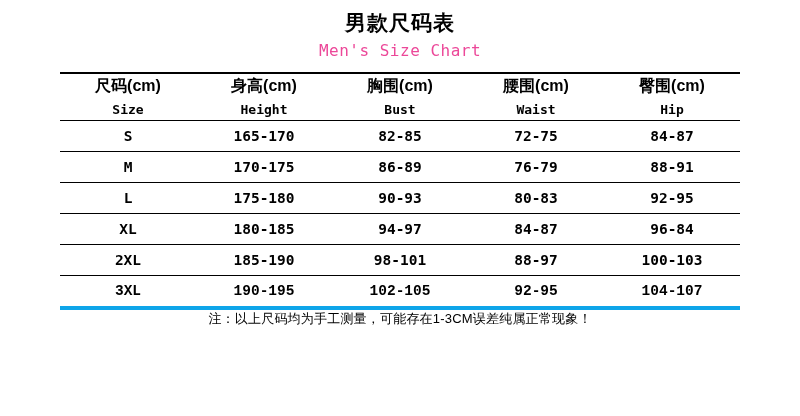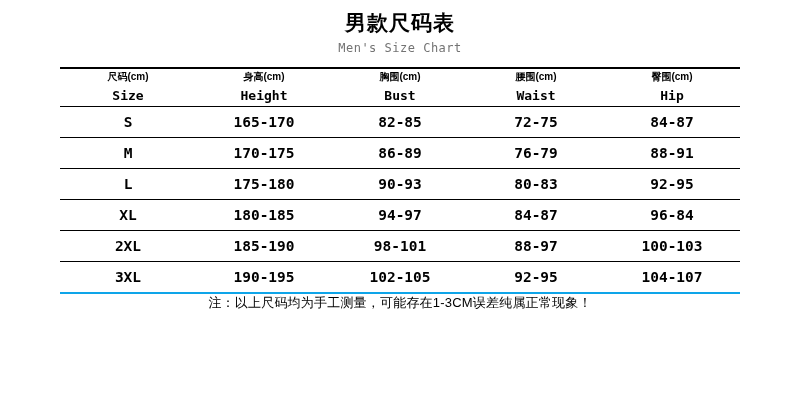--- a/index.html
+++ b/index.html
@@ -24,25 +24,25 @@
     text-align: center;
     padding-top: 10px;
   }
   .title-cn {
     font-size: 21px;
     font-weight: bold;
     letter-spacing: 1px;
     line-height: 1.25;
   }
   .title-en {
-    font-size: 12px;
+    font-size: 16px;
     font-family: "DejaVu Sans Mono", monospace;
     letter-spacing: 0.5px;
     margin-top: 5px;
-    color: #737373;
+    color: #ec4899;
   }
   .table-wrap {
     margin: 12px auto 0 auto;
     width: 680px;
   }
   table.size-chart {
     width: 100%;
     border-collapse: collapse;
     table-layout: fixed;
   }
@@ -55,42 +55,43 @@
   table.size-chart thead tr.head-row {
     border-top: 2px solid #000;
     border-bottom: 1px solid #000;
   }
   .head-cell {
     padding: 7px 0 8px 0;
     border-top: 2px solid #000;
     border-bottom: 1px solid #000;
   }
   .head-cn {
-    font-size: 10px;
+    font-size: 16px;
     font-weight: bold;
     line-height: 1.5;
     display: block;
   }
   .head-en {
     font-size: 13px;
     font-family: "DejaVu Sans Mono", monospace;
     line-height: 1.5;
     display: block;
     margin-top: 2px;
   }
   table.size-chart tbody td {
     border-bottom: 1px solid #000;
     padding: 7px 0 7px 0;
     font-size: 14.5px;
     font-family: "DejaVu Sans Mono", monospace;
     font-weight: bold;
     letter-spacing: 0px;
   }
   table.size-chart tbody tr:last-child td {
-    border-bottom: 2px solid #0ea5e9;
+    border-bottom: 4px solid #0ea5e9;
+    font-family: Liberation Mono, monospace;
   }
   .note {
     text-align: center;
     font-size: 13px;
     letter-spacing: 0.2px;
   }
 </style>
 </head>
 <body>
 

